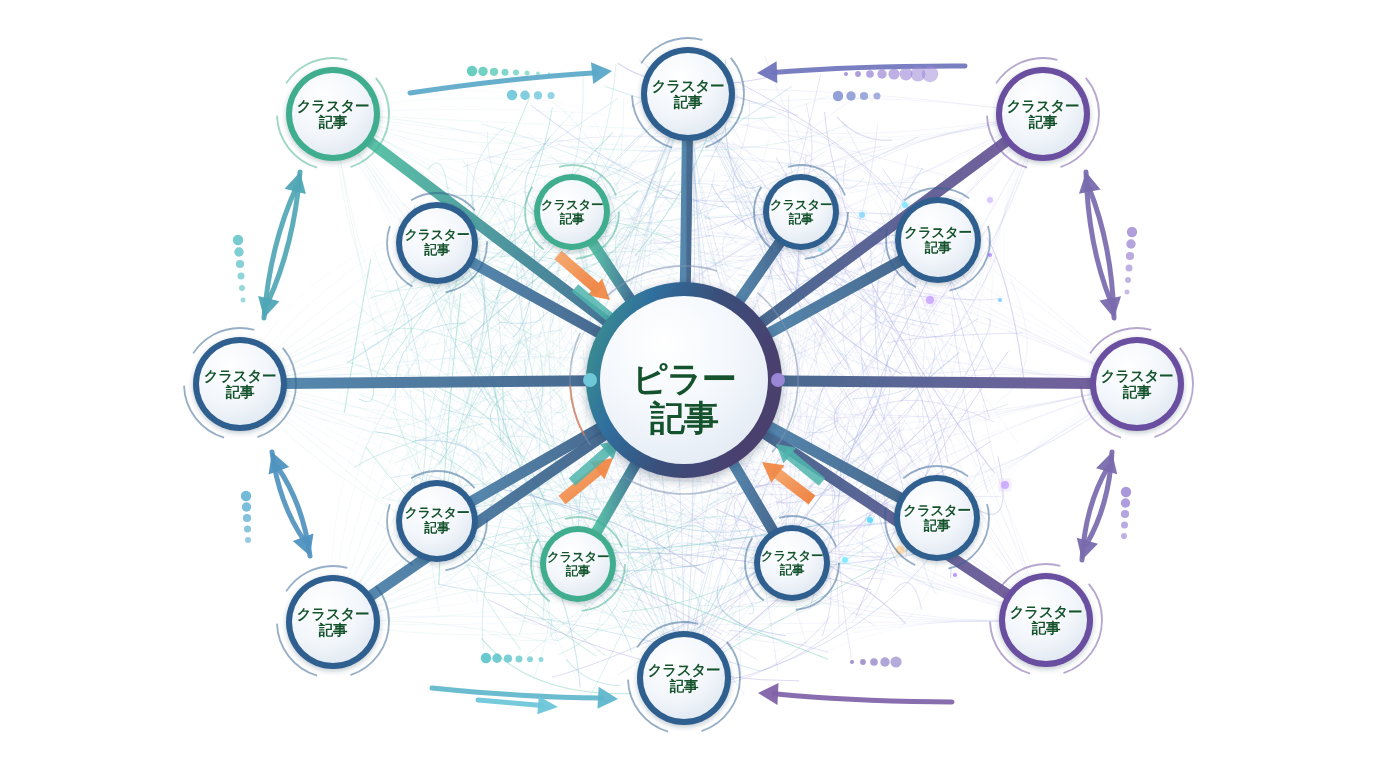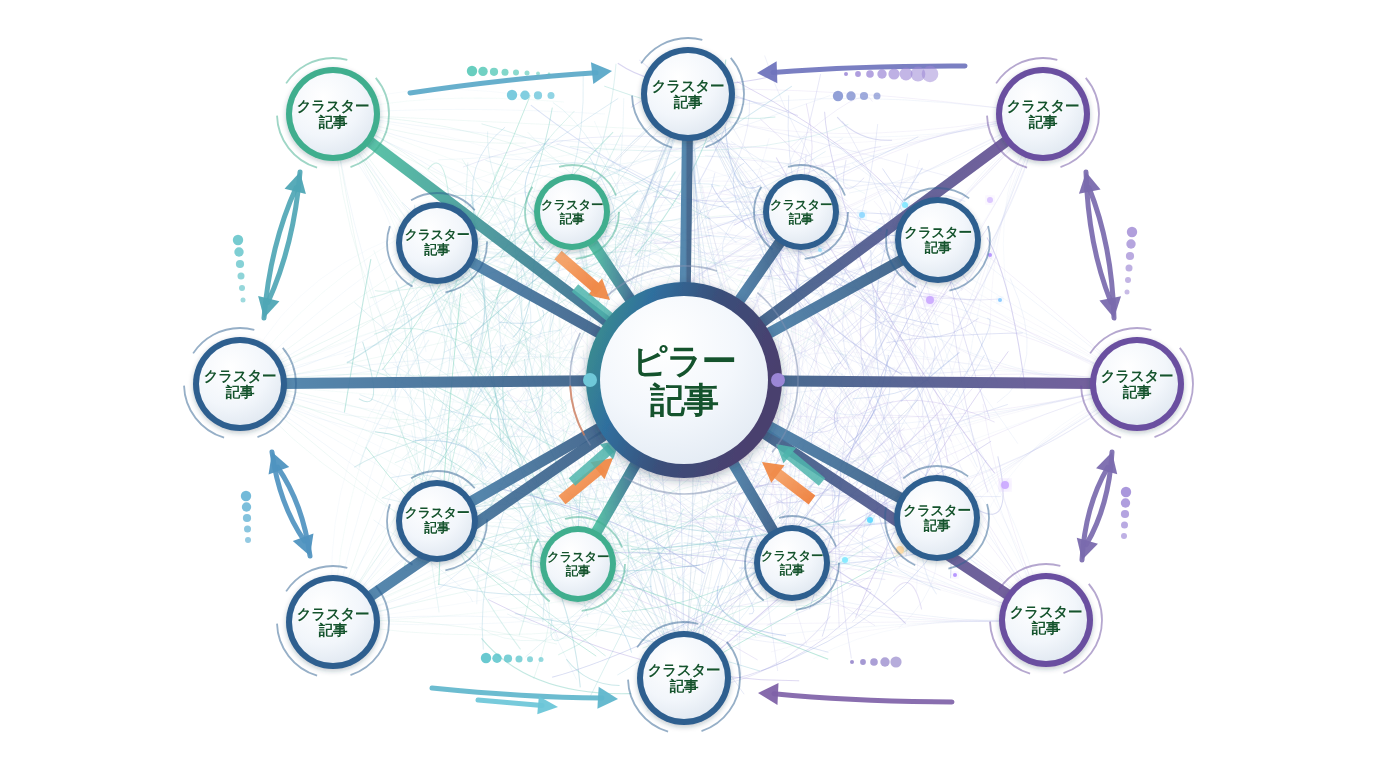--- a/index.html
+++ b/index.html
@@ -1372,20 +1372,20 @@
         <div>記事</div>
       </div>
       <div class="nodelabel" style="left: 792px; top: 563px; font-size: 12.5px;">
         <div>クラスター</div>
         <div>記事</div>
       </div>
       <div class="nodelabel" style="left: 937px; top: 518px; font-size: 13.5px;">
         <div>クラスター</div>
         <div>記事</div>
       </div>
-      <div class="nodelabel" style="left: 684px; top: 380px; font-size: 35px; letter-spacing: -1px; line-height: 1.1;">
+      <div class="nodelabel" style="left: 684px; top: 398px; font-size: 35px; letter-spacing: -1px; line-height: 1.1;">
         <div>ピラー</div>
         <div>記事</div>
       </div>
     </div>
 
 
 </div>
 
 </body></html>

